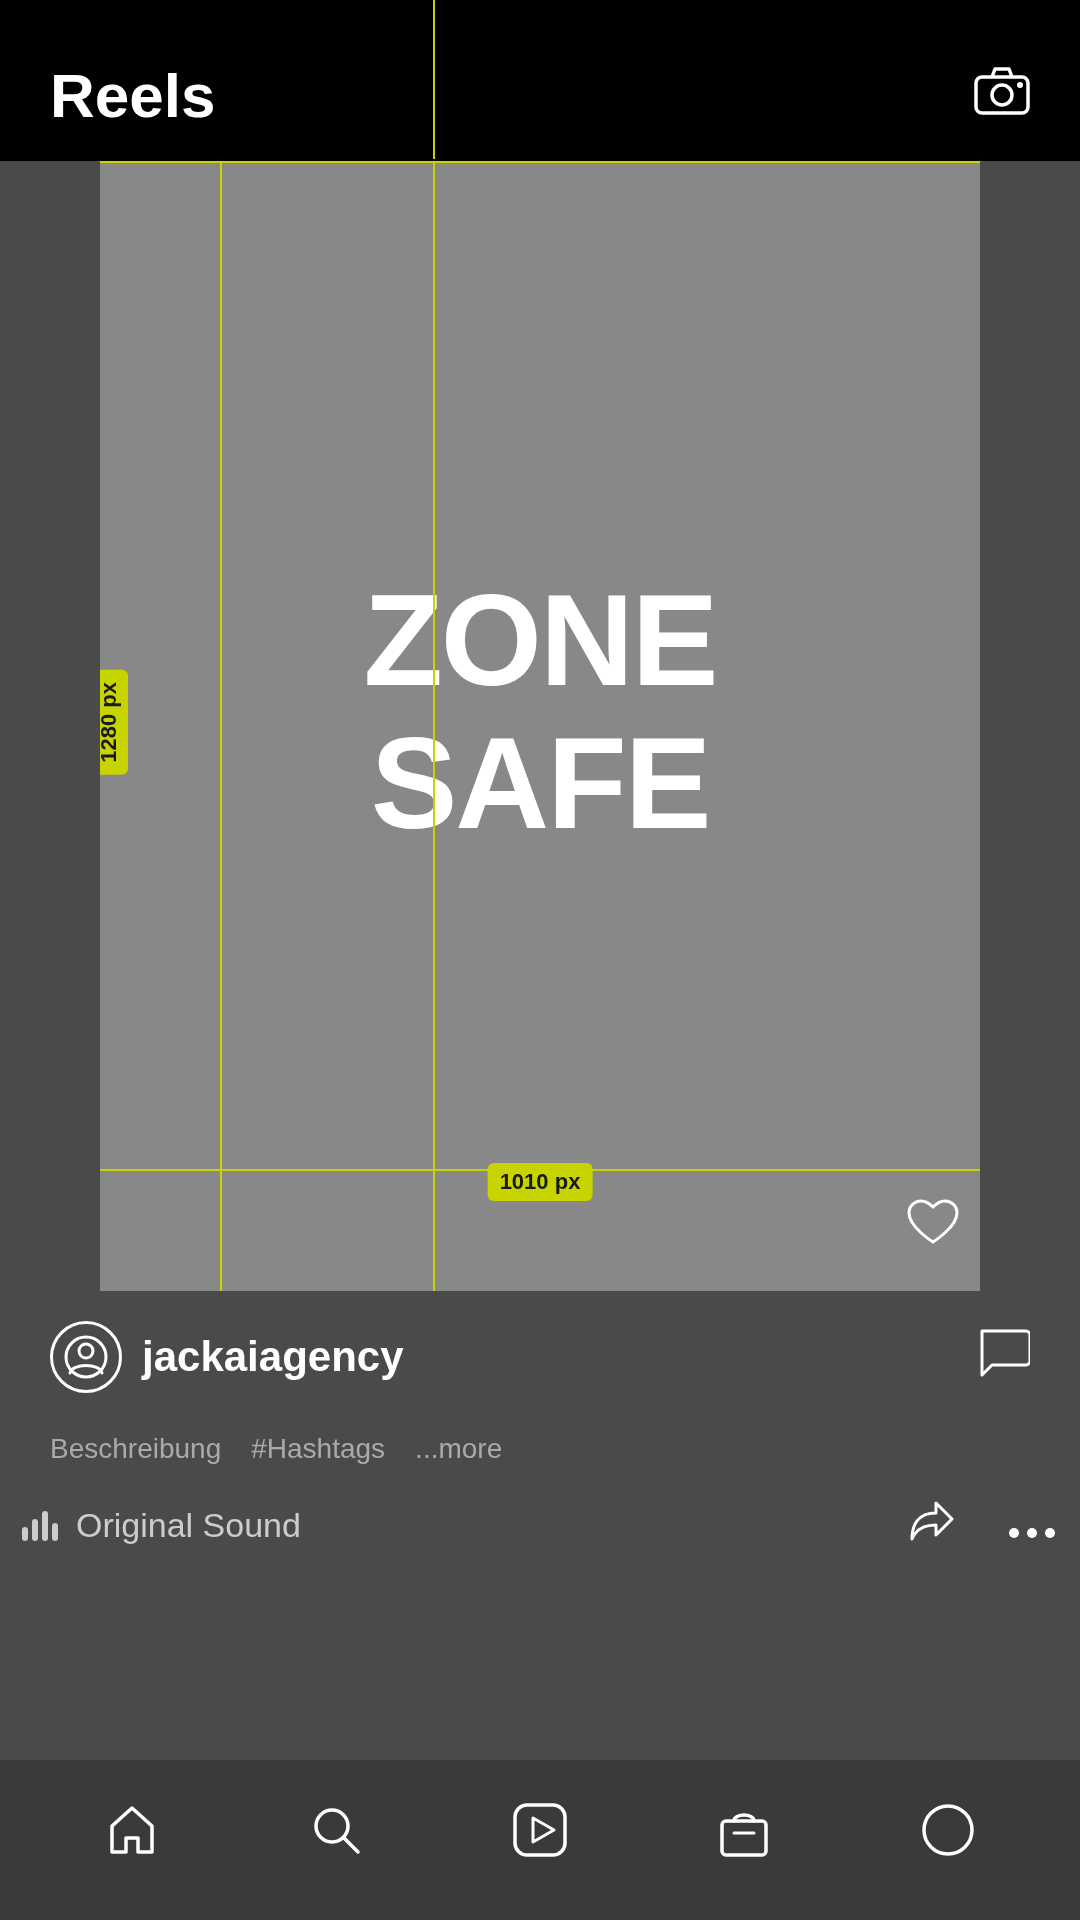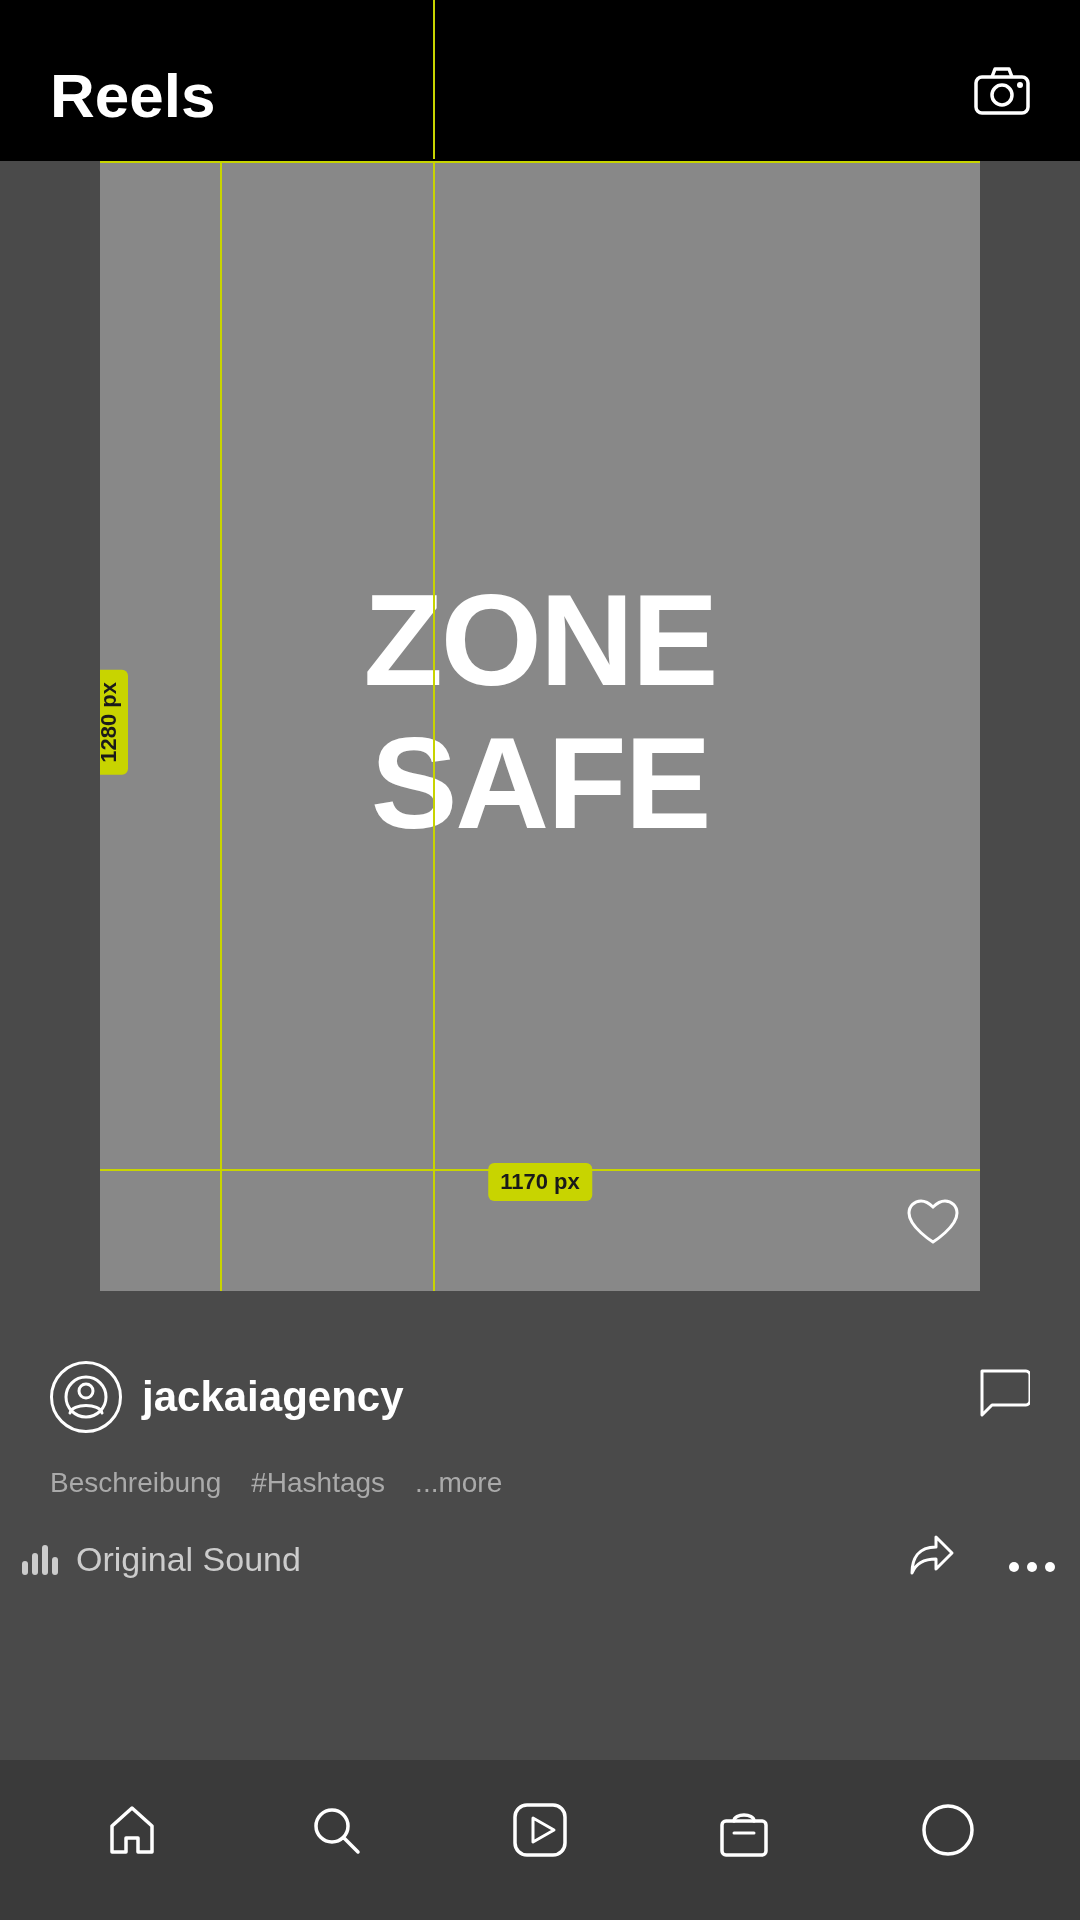--- a/index.html
+++ b/index.html
@@ -116,23 +116,22 @@
       bottom: 90px;
       left: 50%;
       transform: translateX(-50%);
     }
 
     
     .info-bar {
       display: flex;
       justify-content: space-between;
       align-items: center;
-      padding: 24px 50px;
+      padding: 30px 50px;
       background: #4a4a4a;
-      margin-top: 46px;
     }
 
     .user-info {
       display: flex;
       align-items: center;
       gap: 20px;
     }
 
     .avatar-icon {
       width: 72px;
@@ -272,21 +271,21 @@
     <div class="guide-line-h1"></div>
     <div class="guide-line-h2"></div>
 
     <div class="safe-zone-text">
       <div>ZONE</div>
       <div>SAFE</div>
     </div>
 
     <div class="dim-label dim-1280">1280 px</div>
 
-    <div class="dim-label dim-1010">1170 px</div>
+    <div class="dim-label dim-1010">1010 px</div>
 
     <div style="position:absolute; bottom:40px; right:20px; z-index:10;">
       <svg width="54" height="50" viewBox="0 0 54 50" fill="none">
         <path d="M27 45 C27 45 3 30 3 16 C3 9 8.5 4 15 4 C19.5 4 23.5 6.5 27 10 C30.5 6.5 34.5 4 39 4 C45.5 4 51 9 51 16 C51 30 27 45 27 45Z" stroke="white" stroke-width="3" fill="none"></path>
       </svg>
     </div>
 
   </div>
 
   <div style="position:absolute; top:0; right:595px; width:2px; height:1130px; background:#c8d400; z-index:50; pointer-events:none;"></div>

